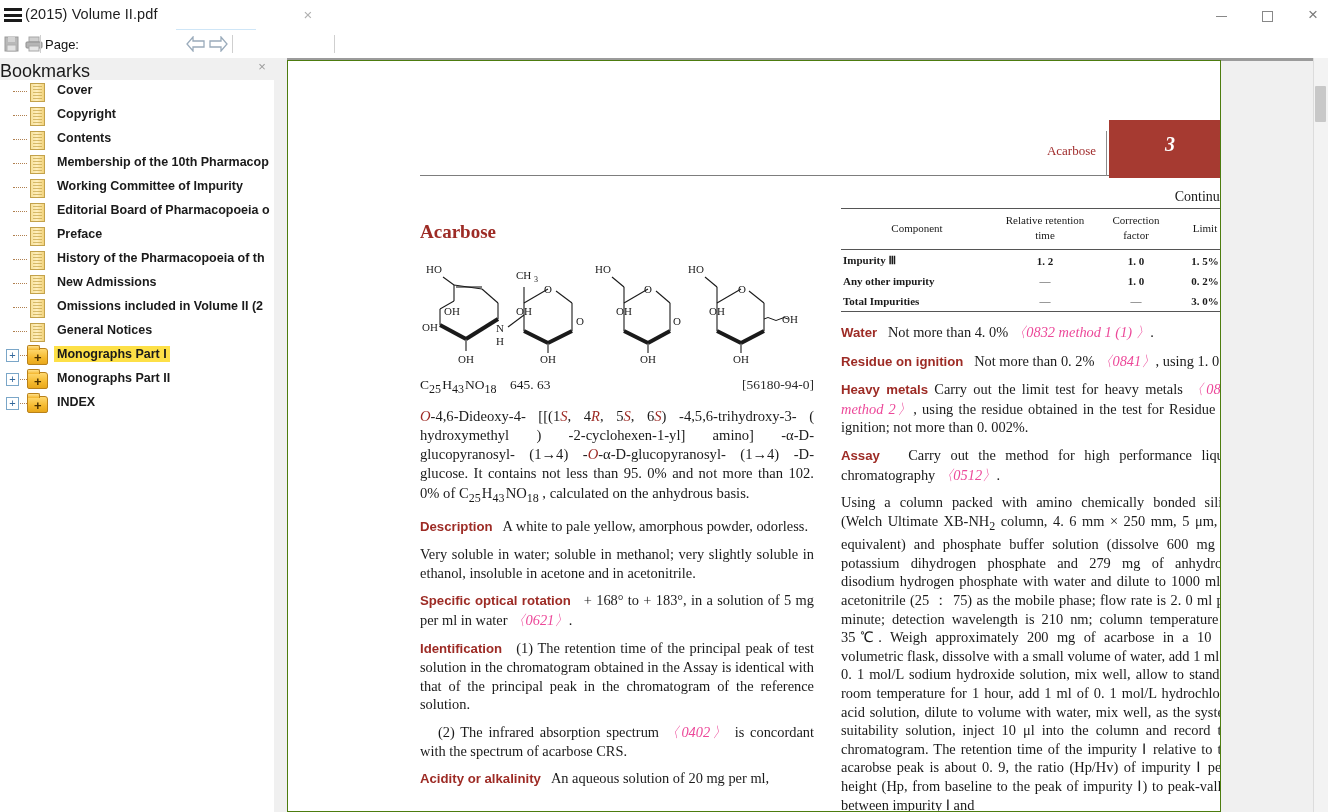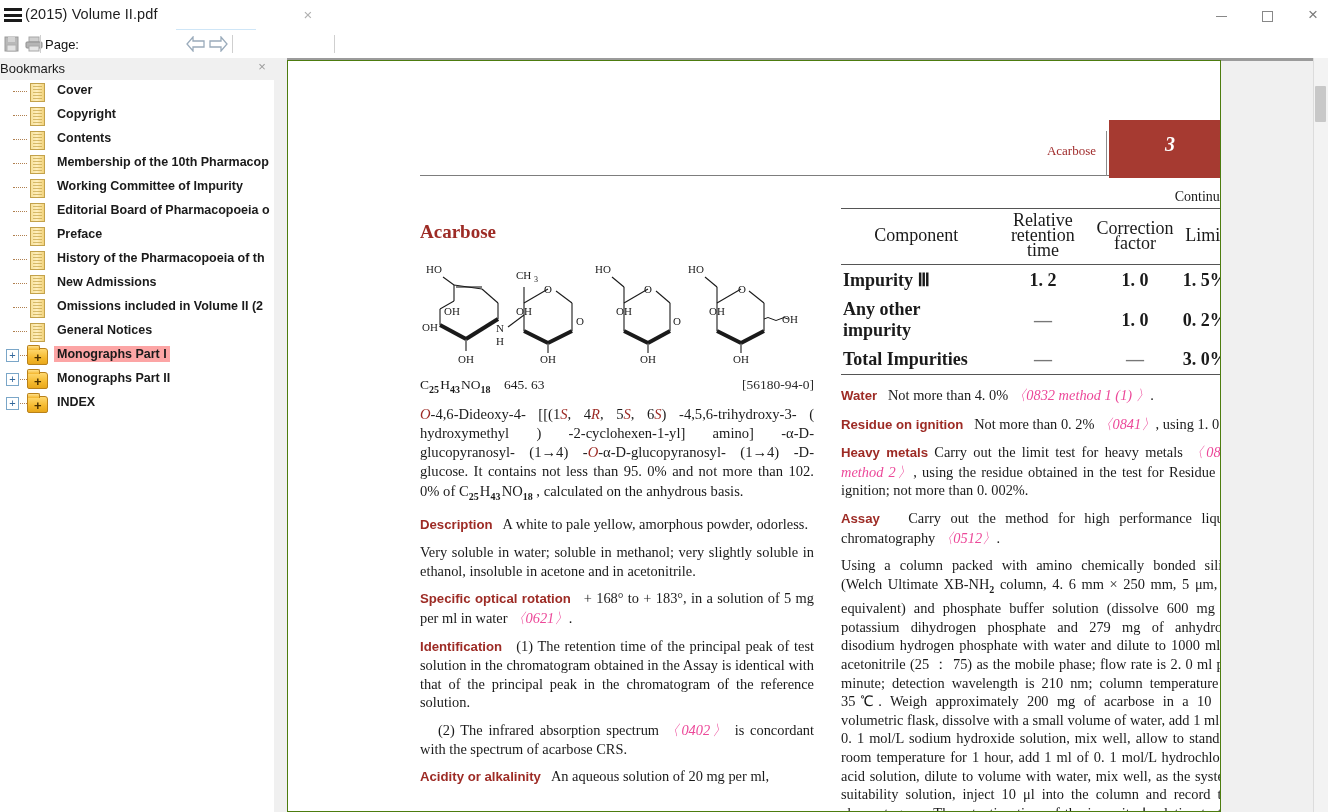--- a/index.html
+++ b/index.html
@@ -99,21 +99,21 @@
     position: absolute; left: 264px; top: 33px; width: 21px; height: 21px;
   }
 
   
   #bm-header {
     position: absolute; left: 0; top: 58px; width: 274px; height: 22px;
     background: #f0f0f0;
   }
   #bm-title {
     position: absolute; left: 0px; top: 61px;
-    font-size: 13px; color: #1a1a1a;
+    font-size: 18px; color: #1a1a1a;
   }
   #bm-close {
     position: absolute; left: 255px; top: 60px; width: 14px; height: 14px;
     color: #9a9a9a; font-size: 13px; text-align: center; line-height: 14px;
   }
   #bm-panel {
     position: absolute; left: 0; top: 80px; width: 274px; height: 732px;
     background: #ffffff; overflow: hidden;
   }
   #bm-vline {
@@ -157,21 +157,21 @@
   .bm-foldericon .plus {
     position: absolute; left: 6px; top: 2px; color: #4a3000;
     font-size: 13px; font-weight: bold; line-height: 13px;
     font-family: "Liberation Sans", sans-serif;
   }
   .bm-label {
     position: absolute; left: 54px; top: 2px;
     font-size: 12.5px; font-weight: bold; color: #1a1a1a;
     white-space: nowrap; padding: 1px 3px;
   }
-  .bm-row.selected .bm-label { background: #fca5a5; text-align: center; }
+  .bm-row.selected .bm-label { background: #fde047; text-align: center; }
 
   
   #docview {
     position: absolute; left: 274px; top: 58px; width: 1054px; height: 754px;
     background: #f0f0f0;
   }
   #page {
     position: absolute; left: 287px; top: 60px; width: 934px; height: 752px;
     background: #ffffff;
     border: 1px solid #4d7c0f;
@@ -225,21 +225,21 @@
   }
 
   
   #struct { margin: 8px 0 6px 0; }
 
   .formula-line {
     font-family: "Liberation Serif", serif; font-size: 13.5px; color: #1a1a1a;
     display: flex; justify-content: space-between; margin: 4px 0 10px 0;
   }
   .formula-line .cas { color: #2a2a2a; }
-  sub { font-size: 10px; font-weight: bold; }
+  sub { font-size: 12px; }
 
   p.body {
     font-family: "Liberation Serif", serif;
     font-size: 14.4px; line-height: 18.6px; color: #1a1a1a;
     margin: 0 0 9px 0; text-align: justify;
   }
   p.body.chem { font-size: 14.6px; line-height: 19.2px; }
   .runhead {
     color: #9d2b25; font-weight: bold;
     font-family: "Liberation Sans", sans-serif; font-size: 13.2px;
@@ -248,21 +248,21 @@
   .ital-red { color: #9d2b25; font-style: italic; }
   .indent { text-indent: 18px; }
 
   
   #cont-label {
     font-family: "Liberation Serif", serif; font-size: 14px; color: #1a1a1a;
     text-align: right; margin: 0 0 3px 0; padding-right: 2px;
   }
   table.imp {
     border-collapse: collapse; width: 394px;
-    font-family: "Liberation Serif", serif; font-size: 18px; color: #1a1a1a;
+    font-family: "Liberation Serif", serif; font-size: 11px; color: #1a1a1a;
   }
   table.imp thead th {
     font-weight: normal; padding: 4px 2px 6px 2px; text-align: center;
     line-height: 15px;
   }
   table.imp thead { border-top: 1.6px solid #555; border-bottom: 1px solid #555; }
   table.imp tbody { border-bottom: 1.6px solid #555; }
   table.imp tbody td { padding: 4px 2px; text-align: center; font-weight: bold; }
   table.imp tbody td.comp { text-align: left; padding-left: 2px; }
   td.dash { color: #777; }

